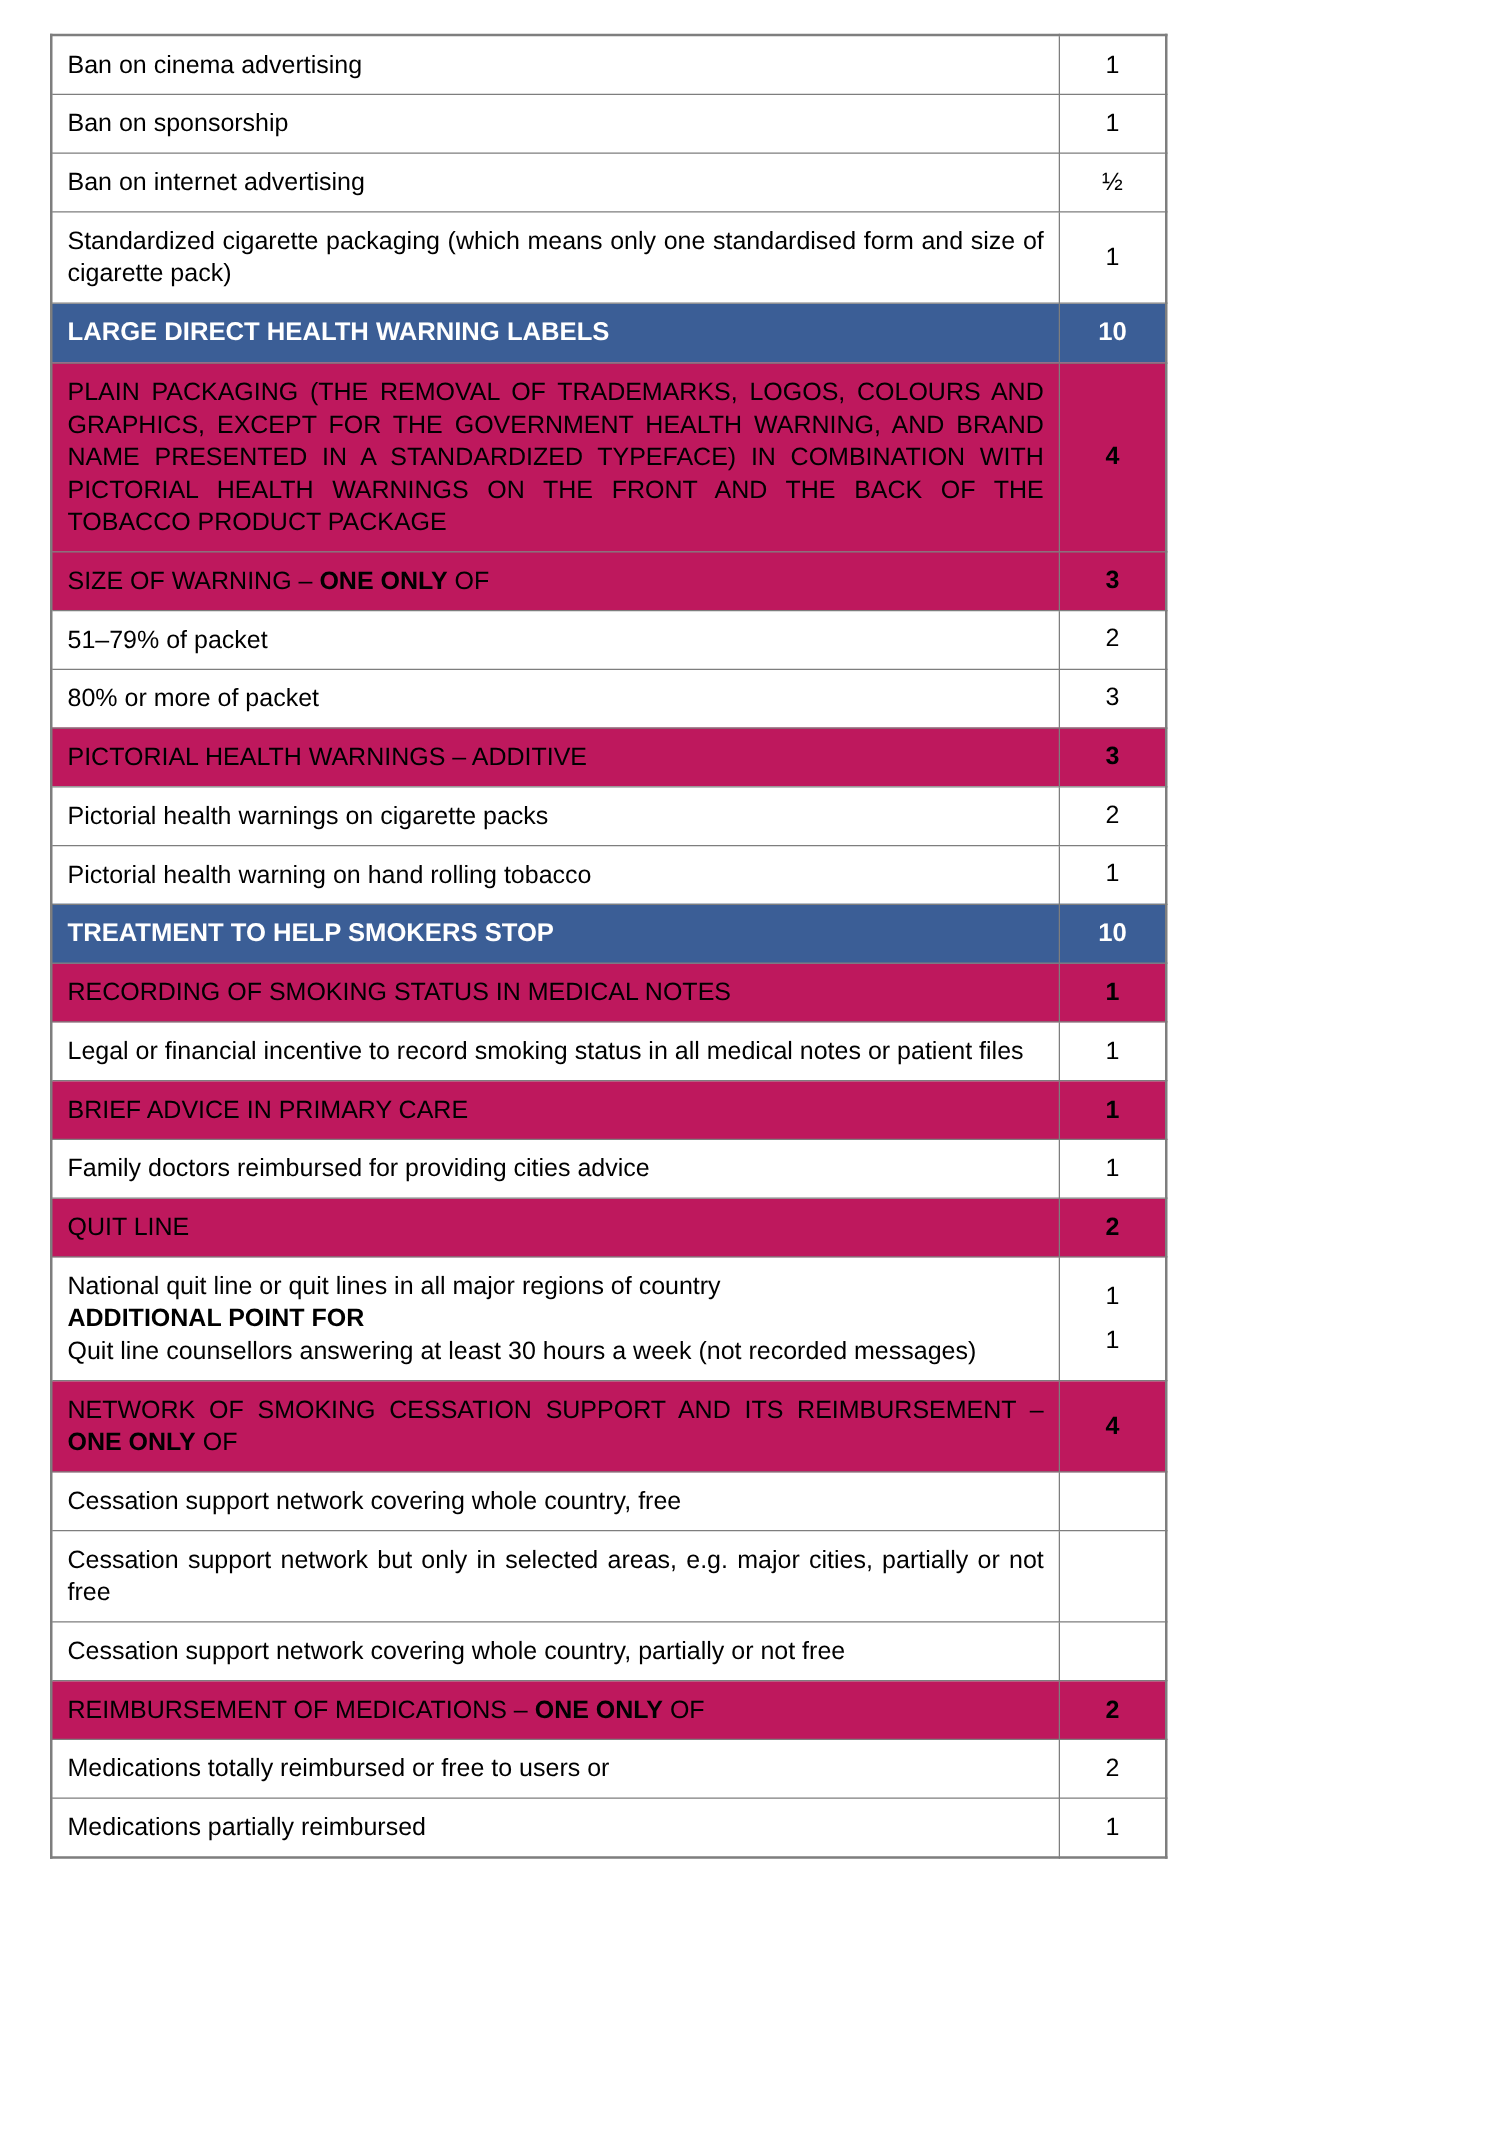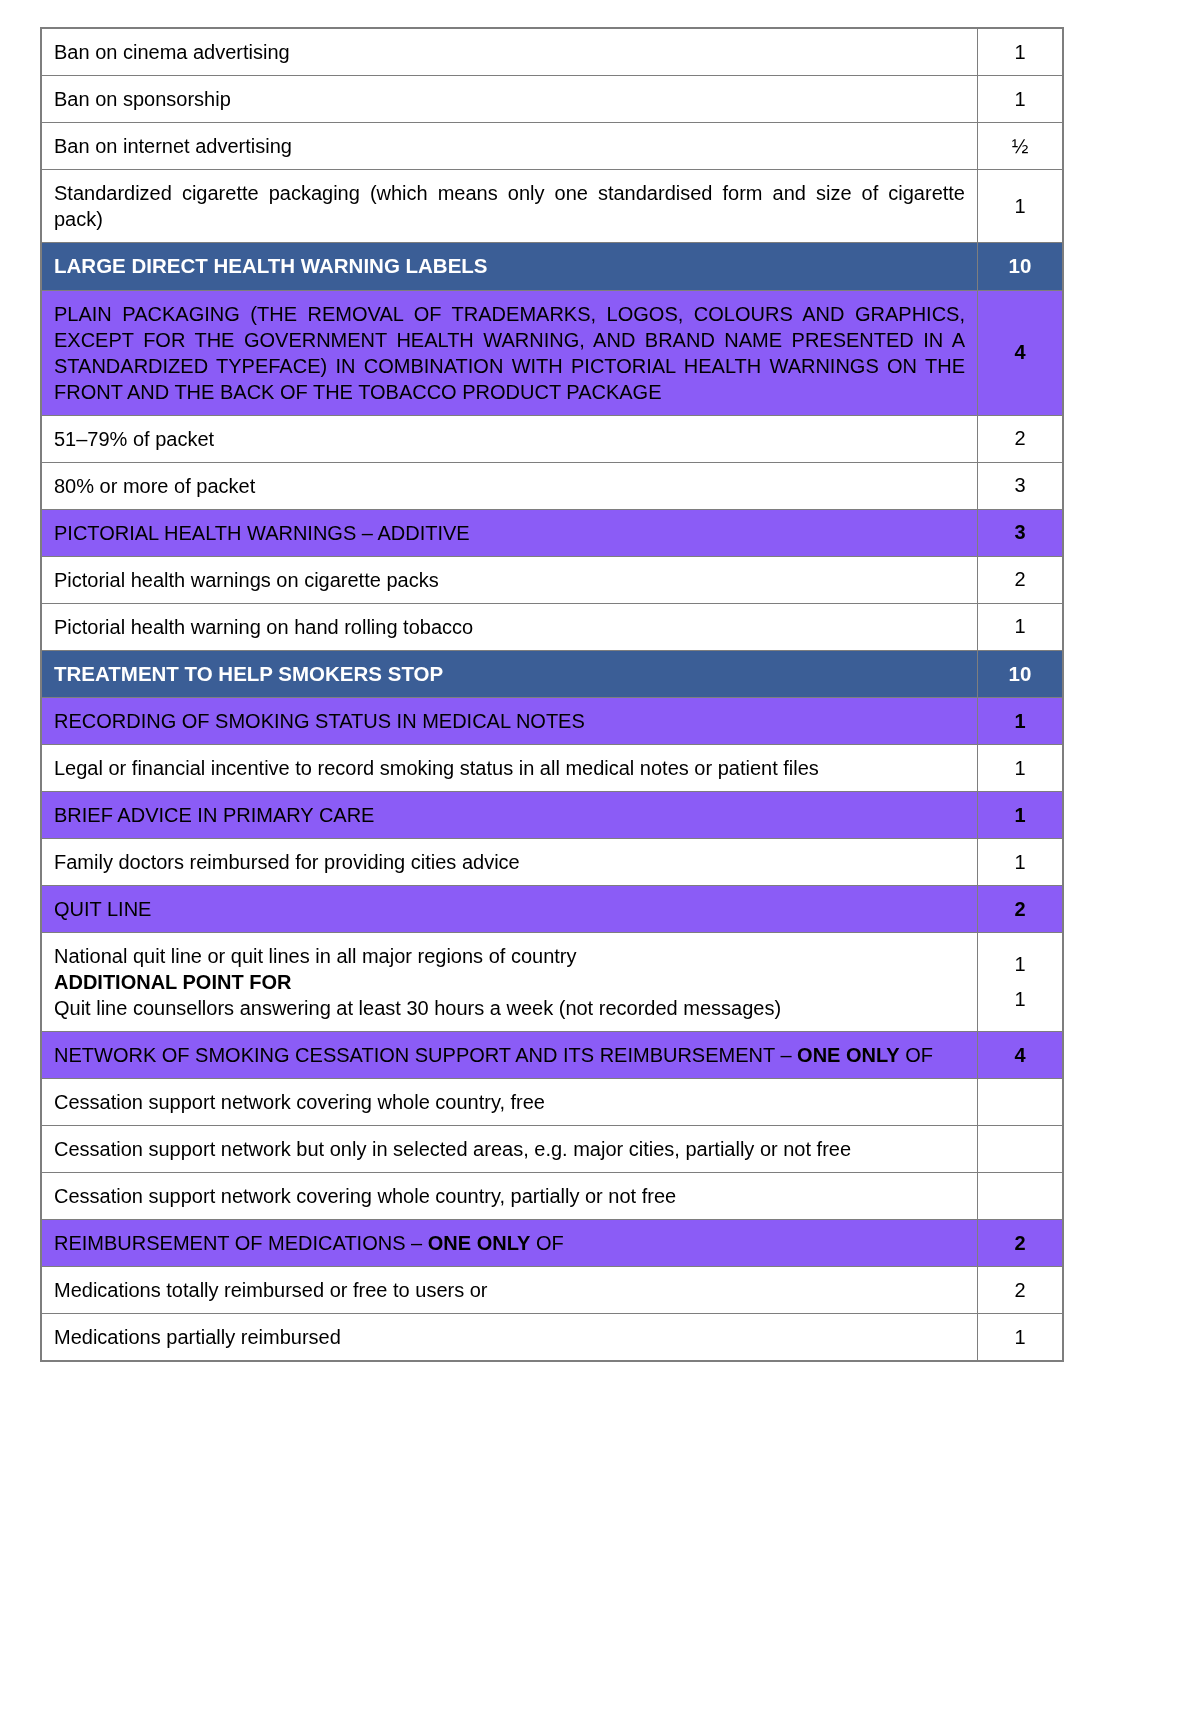--- a/index.html
+++ b/index.html
@@ -14,21 +14,21 @@
     font-family: "Liberation Sans", sans-serif;
     color: #000000;
   }
   .table-wrap {
     position: absolute;
     left: 40px;
     top: 27px;
   }
   table.scorecard {
     border-collapse: collapse;
-    width: 1024px;
+    width: 894px;
     table-layout: fixed;
   }
   table.scorecard td {
     border: 1px solid #7e7e7e;
     vertical-align: middle;
   }
   table.scorecard {
     border: 2px solid #7e7e7e;
   }
   .cell-text {
@@ -45,21 +45,21 @@
     font-size: 20px;
     padding: 8px 4px;
   }
   .cell-points div + div {
     margin-top: 12px;
   }
   tr.row-item {
     background: #ffffff;
   }
   tr.row-subheader {
-    background: #8b5cf6;
+    background: #be185d;
   }
   tr.row-subheader .cell-points {
     font-weight: bold;
   }
   tr.row-section {
     background: #3b5e96;
     padding-left: 11px;
   }
   tr.row-section .cell-text,
   tr.row-section .cell-points {
@@ -118,20 +118,28 @@
           </td>
         </tr>
         <tr class="row-subheader">
           <td class="cell-text justify">
             <div><span>PLAIN PACKAGING (THE REMOVAL OF TRADEMARKS, LOGOS, COLOURS AND GRAPHICS, EXCEPT FOR THE GOVERNMENT HEALTH WARNING, AND BRAND NAME PRESENTED IN A STANDARDIZED TYPEFACE) IN COMBINATION WITH PICTORIAL HEALTH WARNINGS ON THE FRONT AND THE BACK OF THE TOBACCO PRODUCT PACKAGE</span></div>
           </td>
           <td class="cell-points">
             <div>4</div>
           </td>
         </tr>
+        <tr class="row-subheader">
+          <td class="cell-text">
+            <div><span>SIZE OF WARNING – </span><span class="b">ONE ONLY</span><span> OF</span></div>
+          </td>
+          <td class="cell-points">
+            <div>3</div>
+          </td>
+        </tr>
         <tr class="row-item">
           <td class="cell-text">
             <div><span>51–79% of packet</span></div>
           </td>
           <td class="cell-points">
             <div>2</div>
           </td>
         </tr>
         <tr class="row-item">
           <td class="cell-text">

